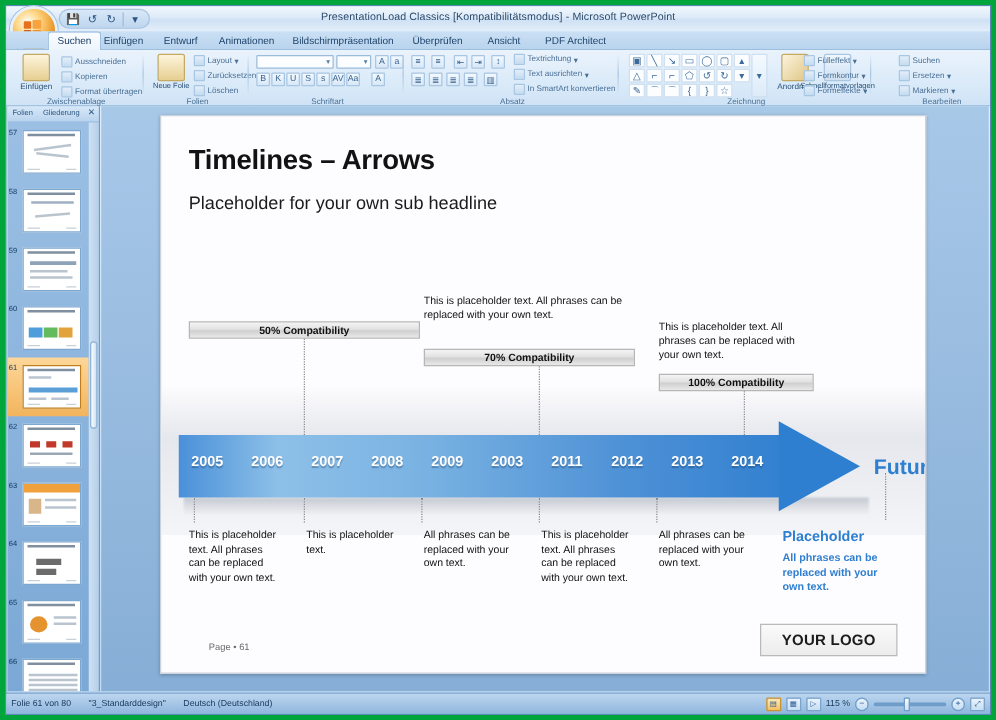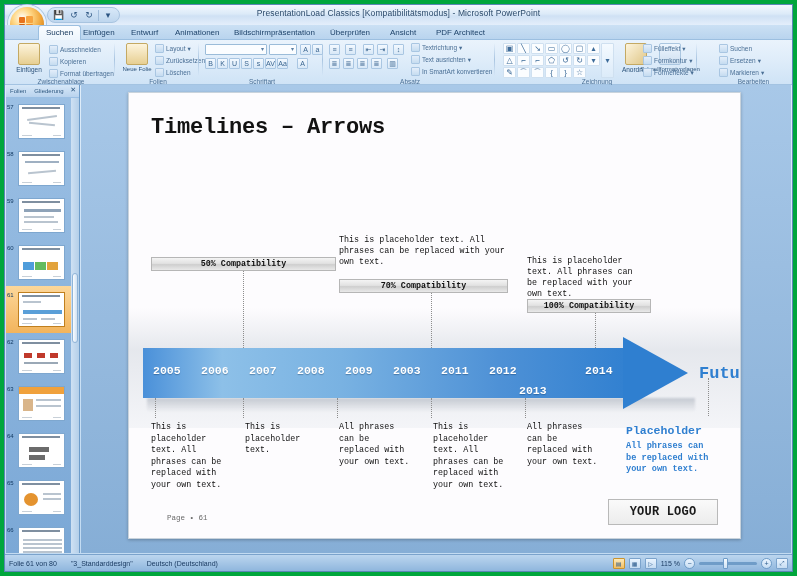--- a/index.html
+++ b/index.html
@@ -116,21 +116,21 @@
   .thumb .tl { position:absolute; height:1.5px; background:#b9c4cf; }
   .thumb .tf { position:absolute; left:3px; bottom:2px; width:10px; height:1.5px; background:#c8d0d8; }
   .thumb .tfr { position:absolute; right:3px; bottom:2px; width:8px; height:1.5px; background:#c8d0d8; }
   .pane-scroll { position:absolute; right:0; top:13px; width:8px; bottom:0;
     background:linear-gradient(90deg,#cfe1f3,#b4cfe9); }
   .pane-thumbbar { position:absolute; right:1px; top:175px; width:6px; height:70px;
     background:linear-gradient(90deg,#fbfdff,#cfe1f3); border:1px solid #8fb4d8; border-radius:3px; }
 
   
   .slidearea { position:absolute; left:76px; top:80px; right:1px; bottom:18px;
-    background:linear-gradient(180deg,#a8c8e8,#86aed6);font-family:Liberation Mono, monospace; }
+    background:linear-gradient(180deg,#a8c8e8,#86aed6); }
   .slide {
     position:absolute; left:47px; top:7px; width:613px; height:447px;
     background:#fdfcfe; border:1px solid #c9d3dc;
     box-shadow:0 1px 3px rgba(0,0,0,.25);
     overflow:hidden;
   }
   .slide-bg-sheen {
     position:absolute; left:0; right:0; top:215px; height:120px;
     background:linear-gradient(180deg,rgba(255,255,255,0) 0%, rgba(225,228,234,.85) 35%, rgba(238,240,244,.6) 100%);
   }
@@ -523,20 +523,21 @@
     <div class="pane-scroll">
       <div class="pane-thumbbar"></div>
     </div>
   </div>
 
   <div class="slidearea">
     <div class="slide">
       <div class="slide-bg-sheen"></div>
 
       <div class="s-title">Timelines – Arrows</div>
+      <div class="s-sub">Placeholder for your own sub headline</div>
 
       <div class="cbar" style="left:22px; top:164px; width:185px;">50% Compatibility</div>
       <div class="vline" style="left:114px; top:178px; height:77px;"></div>
 
       <div class="tblock" style="left:210px; top:142px; width:166px;">This is placeholder text. All phrases can be replaced with your own text.</div>
       <div class="cbar" style="left:210px; top:186px; width:169px;">70% Compatibility</div>
       <div class="vline" style="left:302px; top:200px; height:55px;"></div>
 
       <div class="tblock" style="left:398px; top:163px; width:120px;">This is placeholder text. All phrases can be replaced with your own text.</div>
       <div class="cbar" style="left:398px; top:206px; width:124px;">100% Compatibility</div>
@@ -547,21 +548,21 @@
         <div class="arrow-body"></div>
         <div class="arrow-head"></div>
         <span class="year" style="left:10px;">2005</span>
         <span class="year" style="left:58px;">2006</span>
         <span class="year" style="left:106px;">2007</span>
         <span class="year" style="left:154px;">2008</span>
         <span class="year" style="left:202px;">2009</span>
         <span class="year" style="left:250px;">2003</span>
         <span class="year" style="left:298px;">2011</span>
         <span class="year" style="left:346px;">2012</span>
-        <span class="year" style="left:376px;margin-top:20px;">2013</span>
+        <span class="year" style="left:394px;">2013</span>
         <span class="year" style="left:442px;">2014</span>
       </div>
       <span class="future">Future</span>
 
       <div class="vline" style="left:26px;  top:305px; height:20px;"></div>
       <div class="vline" style="left:114px; top:305px; height:20px;"></div>
       <div class="vline" style="left:208px; top:305px; height:20px;"></div>
       <div class="vline" style="left:302px; top:305px; height:20px;"></div>
       <div class="vline" style="left:396px; top:305px; height:20px;"></div>
       <div class="vline" style="left:579px; top:285px; height:38px;"></div>

